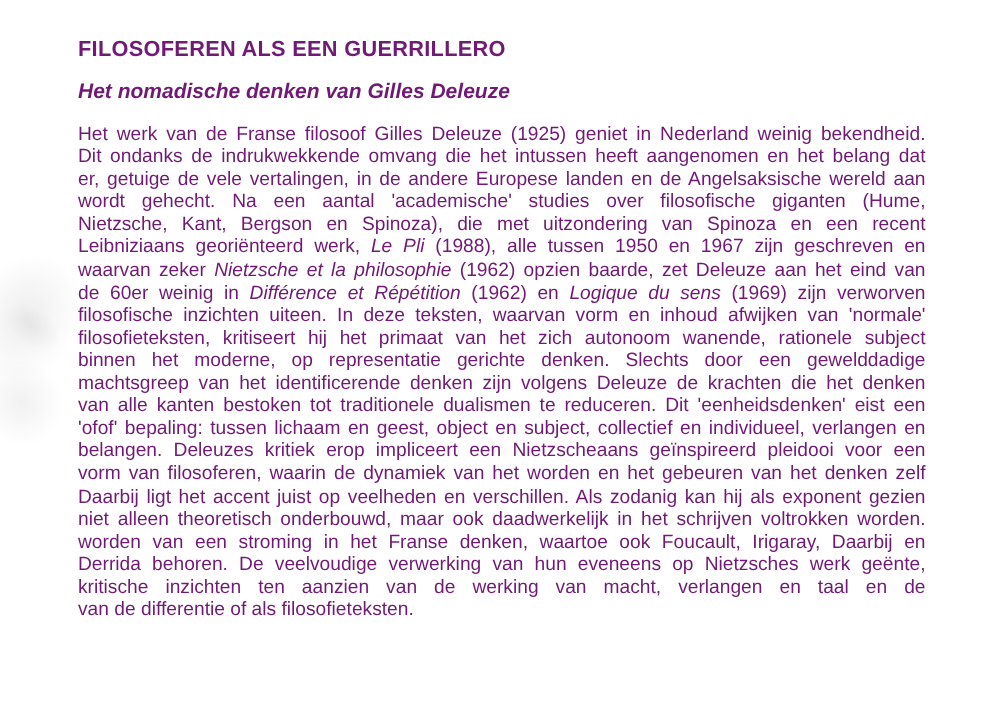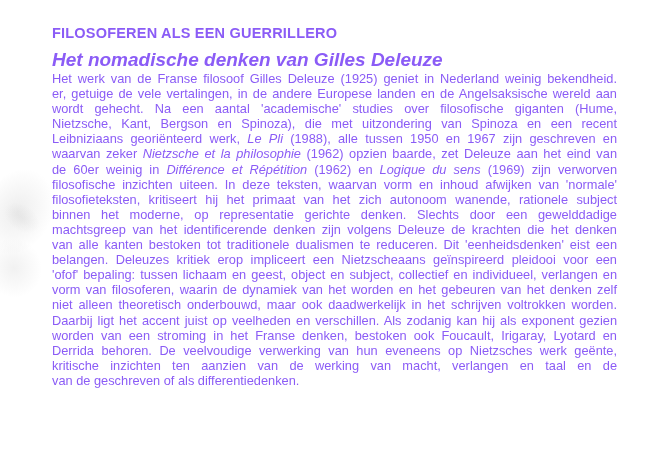--- a/index.html
+++ b/index.html
@@ -45,72 +45,73 @@
     line-height: 16px;
     font-weight: bold;
     letter-spacing: 0.2px;
     white-space: nowrap;
   }
   .subtitle {
     position: absolute;
     left: 52px;
     top: 52px;
     margin: 0;
-    font-size: 19px;
+    font-size: 14px;
     line-height: 16px;
     font-weight: bold;
     font-style: italic;
     white-space: nowrap;
   }
   .article-body {
     position: absolute;
     left: 52px;
-    top: 71px;
+    top: 81px;
     width: 565px;
     font-size: 12.8px;
     line-height: 15.1px;
   }
   .line {
     text-align: justify;
     text-align-last: justify;
     -moz-text-align-last: justify;
   }
   .line.last {
     text-align-last: left;
     -moz-text-align-last: left;
   }
 </style>
 </head>
 <body>
 
-<div class="page" style="background: rgb(255, 255, 255); color: #8b5cf6;">
+<div class="page" style="background: rgb(255, 255, 255); color: #701a75;">
   <div class="artifact a1"></div>
   <div class="artifact a2"></div>
   <div class="artifact a3"></div>
 
   <h1 class="title">FILOSOFEREN ALS EEN GUERRILLERO</h1>
 
   <h2 class="subtitle">Het nomadische denken van Gilles Deleuze</h2>
 
   <div class="article-body">
       <div class="line"><span>Het werk van de Franse filosoof Gilles Deleuze (1925) geniet in Nederland weinig bekendheid.</span></div>
+      <div class="line"><span>Dit ondanks de indrukwekkende omvang die het intussen heeft aangenomen en het belang dat</span></div>
       <div class="line"><span>er, getuige de vele vertalingen, in de andere Europese landen en de Angelsaksische wereld aan</span></div>
       <div class="line"><span>wordt gehecht. Na een aantal 'academische' studies over filosofische giganten (Hume,</span></div>
       <div class="line"><span>Nietzsche, Kant, Bergson en Spinoza), die met uitzondering van Spinoza en een recent</span></div>
       <div class="line"><span>Leibniziaans georiënteerd werk, </span><i>Le Pli</i><span> (1988), alle tussen 1950 en 1967 zijn geschreven en</span></div>
       <div class="line"><span>waarvan zeker </span><i>Nietzsche et la philosophie</i><span> (1962) opzien baarde, zet Deleuze aan het eind van</span></div>
       <div class="line"><span>de 60er weinig in </span><i>Différence et Répétition</i><span> (1962) en </span><i>Logique du sens</i><span> (1969) zijn verworven</span></div>
       <div class="line"><span>filosofische inzichten uiteen. In deze teksten, waarvan vorm en inhoud afwijken van 'normale'</span></div>
       <div class="line"><span>filosofieteksten, kritiseert hij het primaat van het zich autonoom wanende, rationele subject</span></div>
       <div class="line"><span>binnen het moderne, op representatie gerichte denken. Slechts door een gewelddadige</span></div>
       <div class="line"><span>machtsgreep van het identificerende denken zijn volgens Deleuze de krachten die het denken</span></div>
       <div class="line"><span>van alle kanten bestoken tot traditionele dualismen te reduceren. Dit 'eenheidsdenken' eist een</span></div>
+      <div class="line"><span>'ofof' bepaling: tussen lichaam en geest, object en subject, collectief en individueel, verlangen en</span></div>
       <div class="line"><span>belangen. Deleuzes kritiek erop impliceert een Nietzscheaans geïnspireerd pleidooi voor een</span></div>
-      <div class="line"><span>'ofof' bepaling: tussen lichaam en geest, object en subject, collectief en individueel, verlangen en</span></div>
       <div class="line"><span>vorm van filosoferen, waarin de dynamiek van het worden en het gebeuren van het denken zelf</span></div>
+      <div class="line"><span>Daarbij ligt het accent juist op veelheden en verschillen. Als zodanig kan hij als exponent gezien</span></div>
       <div class="line"><span>niet alleen theoretisch onderbouwd, maar ook daadwerkelijk in het schrijven voltrokken worden.</span></div>
-      <div class="line"><span>Daarbij ligt het accent juist op veelheden en verschillen. Als zodanig kan hij als exponent gezien</span></div>
-      <div class="line"><span>worden van een stroming in het Franse denken, bestoken ook Foucault, Irigaray, Lyotard en</span></div>
+      <div class="line"><span>worden van een stroming in het Franse denken, waartoe ook Foucault, Irigaray, Daarbij en</span></div>
       <div class="line"><span>Derrida behoren. De veelvoudige verwerking van hun eveneens op Nietzsches werk geënte,</span></div>
       <div class="line"><span>kritische inzichten ten aanzien van de werking van macht, verlangen en taal en de</span></div>
-      <div class="line last"><span>van de geschreven of als differentiedenken.</span></div>
+      <div class="line last"><span>van de differentie of als filosofieteksten.</span></div>
     </div>
 </div>
 
 </body></html>

